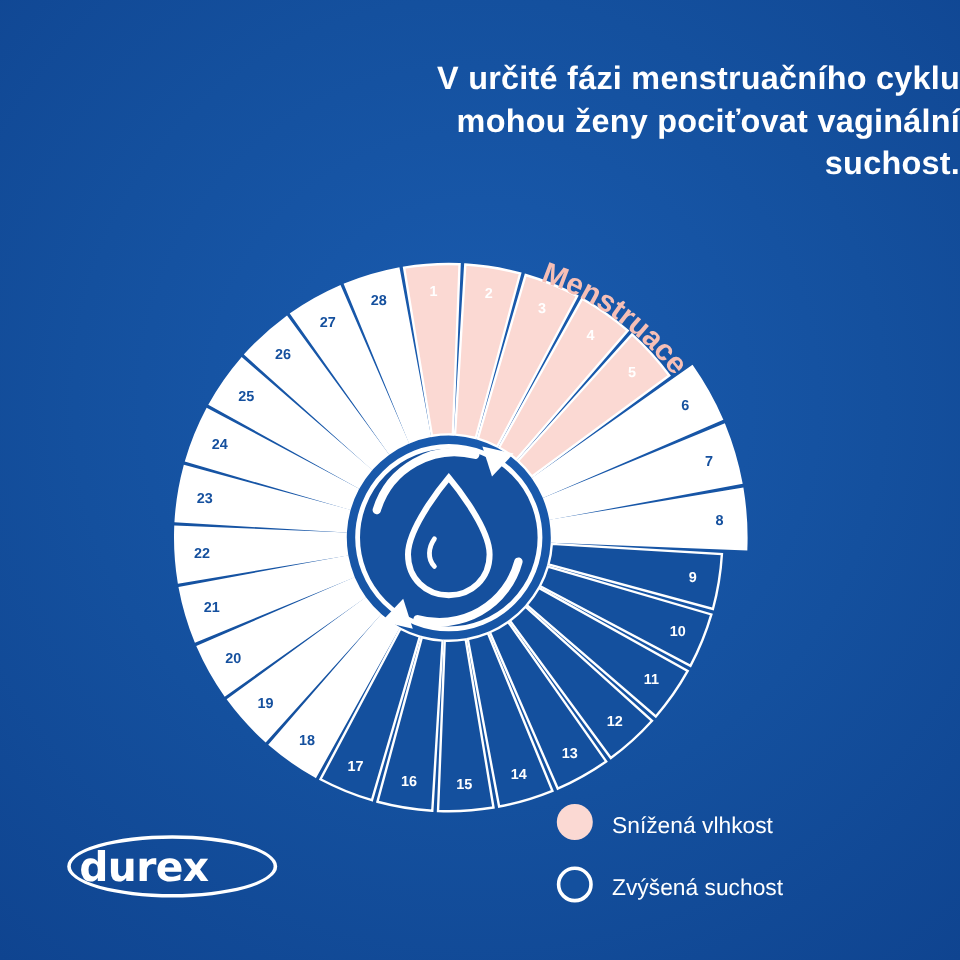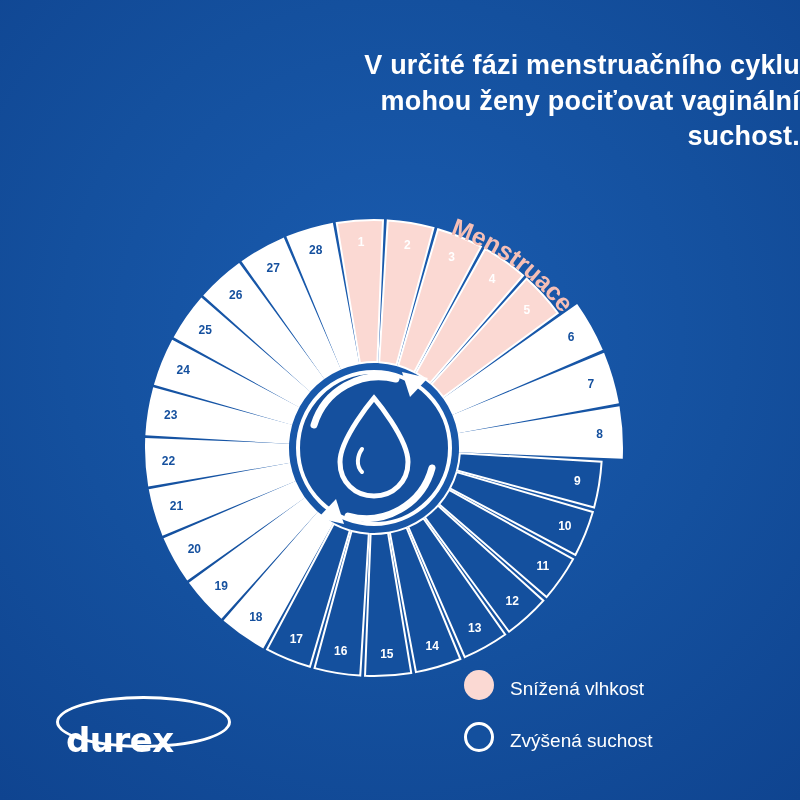--- a/index.html
+++ b/index.html
@@ -71,21 +71,21 @@
   .brand {
     position: absolute;
     left: 56px;
     bottom: 44px;
     width: 180px;
     height: 60px;
   }
   .brand-text {
     position: absolute;
     left: 10px;
-    top: 24px;
+    top: 7px;
     color: #ffffff;
     font-size: 34px;
     font-weight: bold;
     letter-spacing: -0.5px;
     font-family: "DejaVu Sans", sans-serif;
   }
   .brand-oval {
     position: absolute;
     left: 0;
     top: 0;

